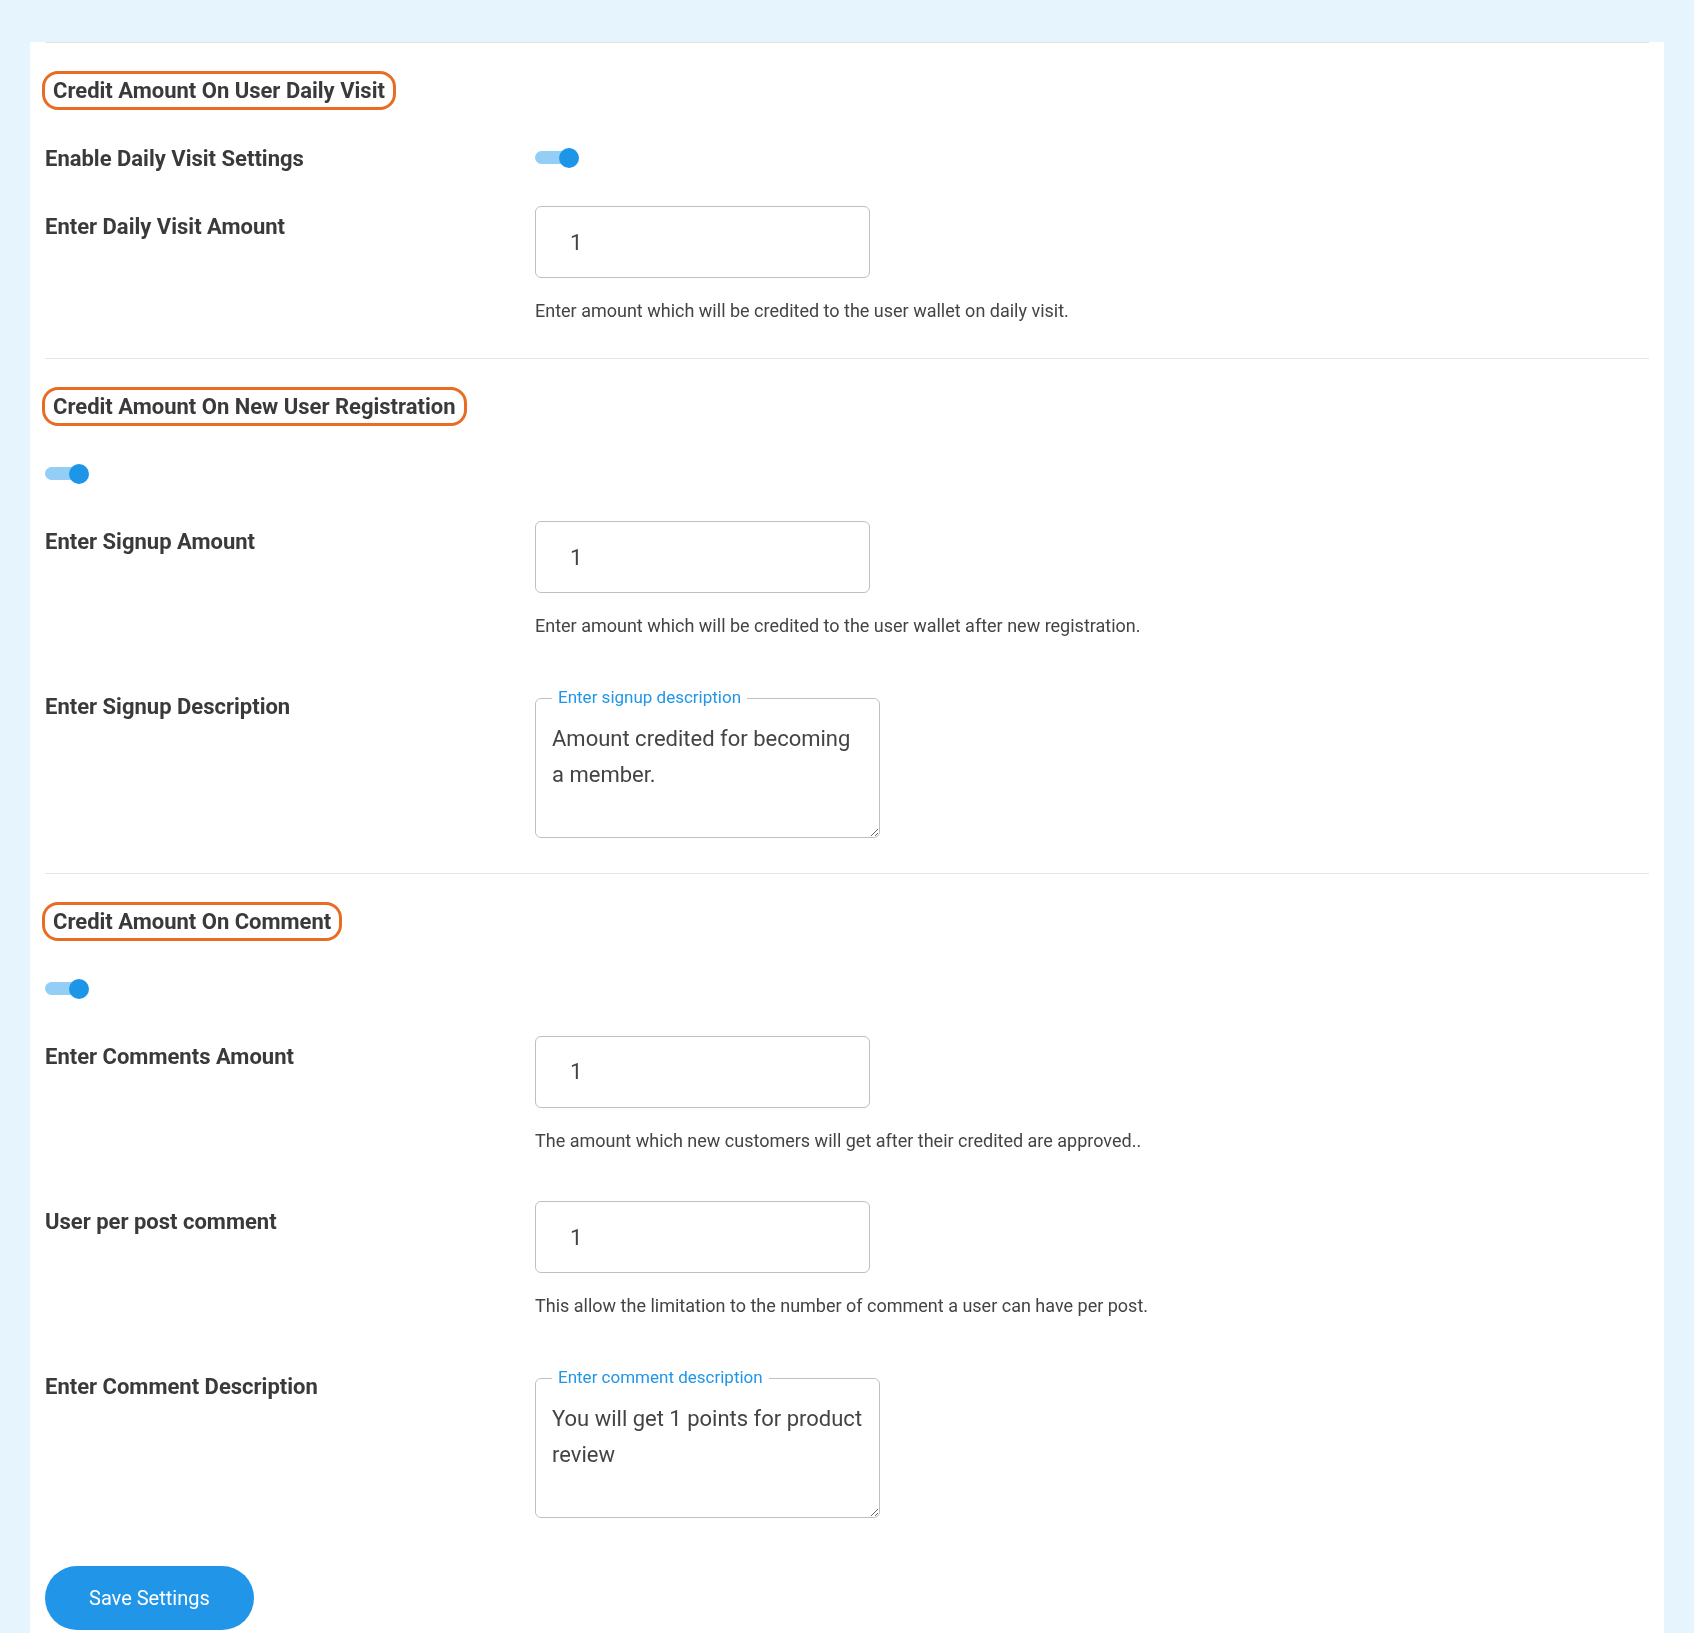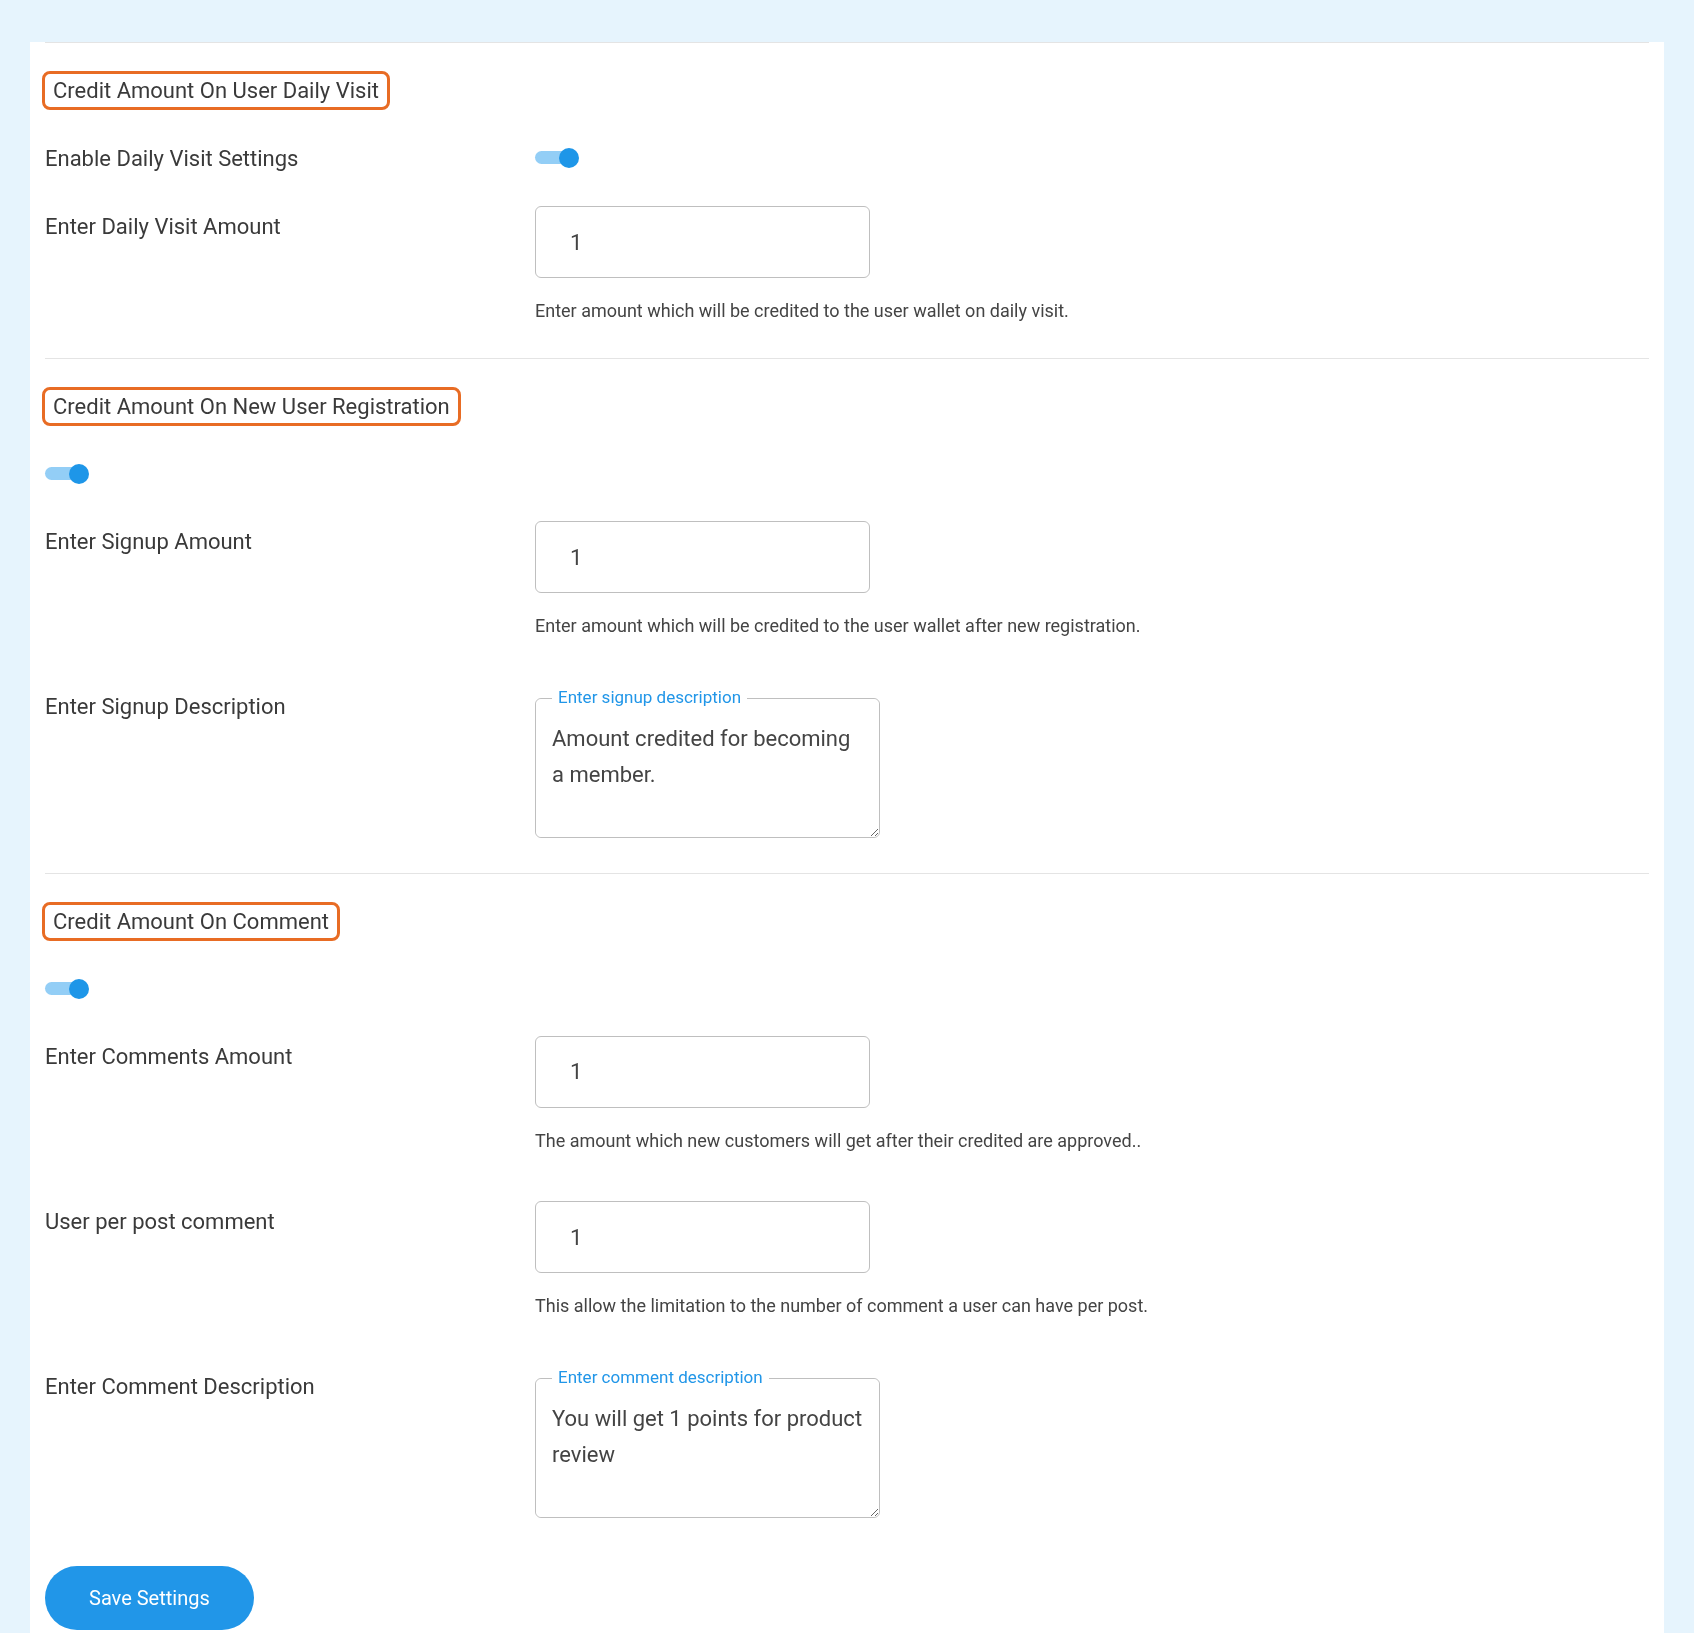--- a/index.html
+++ b/index.html
@@ -19,41 +19,41 @@
       border-radius: 0 0 6px 6px;
     }
     .section-divider {
       border: none;
       border-top: 1px solid #e4e4e4;
       margin: 0 0 0 0;
     }
     .section-header {
       display: inline-block;
       border: 3px solid #e86c24;
-      border-radius: 8px;
+      border-radius: 16px;
       padding: 4px 8px;
       margin-left: -3px;
       margin-top: 28px;
       margin-bottom: 28px;
       font-size: 22px;
-      font-weight: 400;
+      font-weight: 700;
       color: #3a3a3a;
     }
     .form-row {
       display: flex;
       align-items: flex-start;
       margin-bottom: 0;
     }
     .form-label {
       width: 490px;
       flex-shrink: 0;
       font-size: 22px;
       color: #3a3a3a;
       padding-top: 8px;
-      font-weight: 400;
+      font-weight: 700;
     }
     .form-control {
       flex: 1;
     }
     .toggle-switch {
       position: relative;
       display: inline-block;
       width: 42px;
       height: 18px;
       margin-top: 10px;

